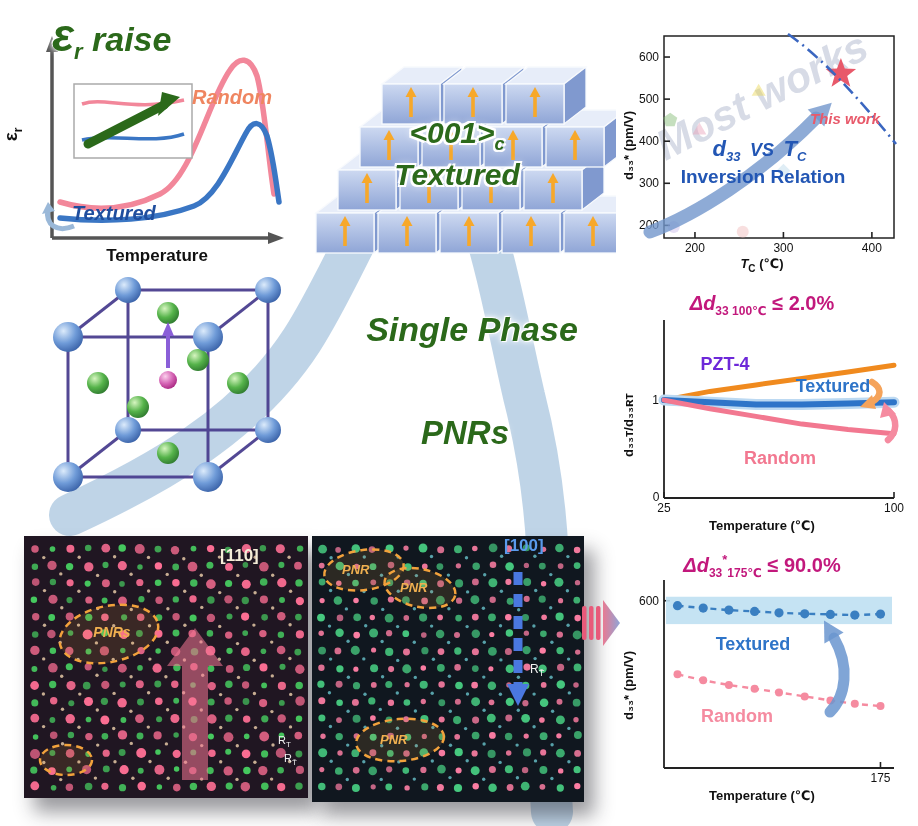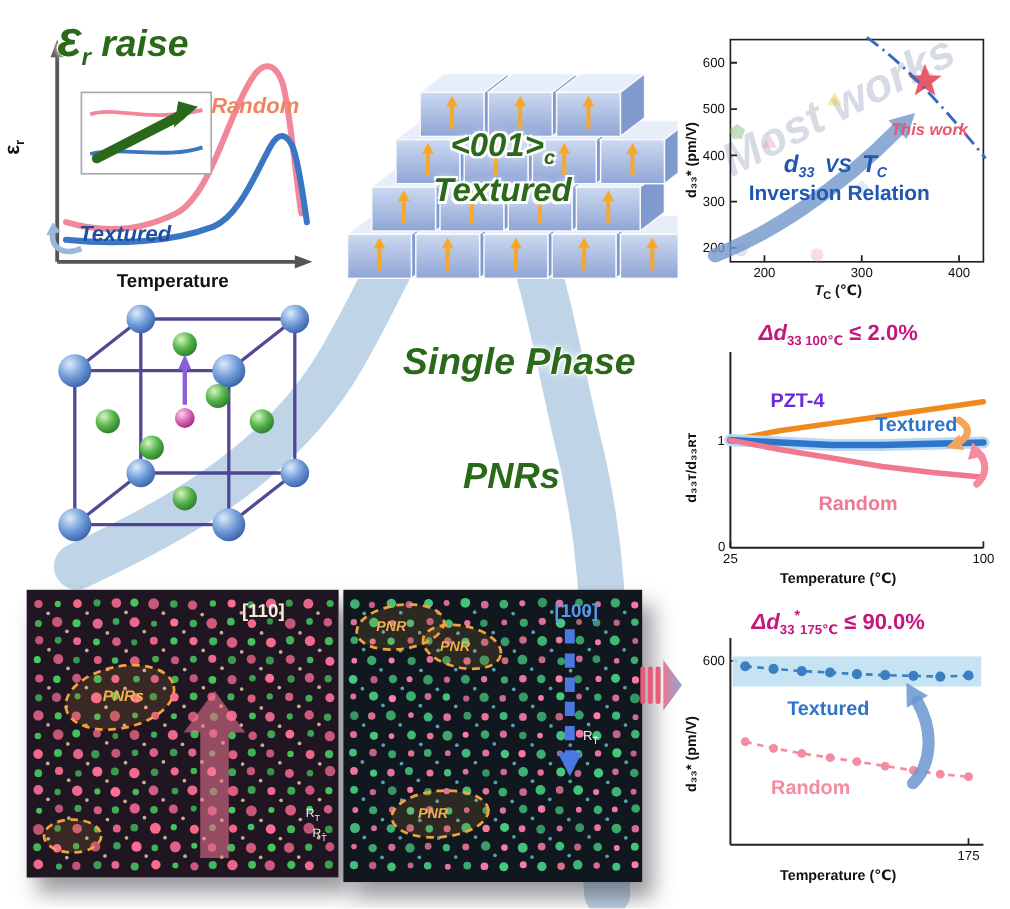--- a/index.html
+++ b/index.html
@@ -936,21 +936,21 @@
           <circle cx="265.3" cy="250.1" r="3.18" fill="#ff7fa5" opacity="0.99"></circle>
         </g>
       <g>
         <ellipse cx="52" cy="34" rx="40" ry="20" transform="rotate(-8 52 34)" class="dashed-orange"></ellipse>
         <ellipse cx="108" cy="52" rx="36" ry="19" transform="rotate(12 108 52)" class="dashed-orange"></ellipse>
         <ellipse cx="88" cy="204" rx="44" ry="21" transform="rotate(-5 88 204)" class="dashed-orange"></ellipse>
         <line x1="206" y1="36" x2="206" y2="150" stroke="#4a78e0" stroke-width="9" stroke-dasharray="13 9"></line>
         <polygon points="206,170 195,148 217,148" fill="#4a78e0"></polygon>
       </g>
     </svg>
-    <div class="abs" style="left:192px;top:10px;color:#5a9aec;font-weight:bold;font-size:17px;z-index:3">[100]</div>
+    <div class="abs" style="left:192px;top:0;color:#5a9aec;font-weight:bold;font-size:17px;z-index:3">[100]</div>
     <div class="pnr" style="left:30px;top:26px;font-size:13px">PNR</div>
     <div class="pnr" style="left:88px;top:44px;font-size:13px">PNR</div>
     <div class="pnr" style="left:68px;top:196px;font-size:13px">PNR</div>
     <div class="rlab" style="left:218px;top:126px;font-size:12px"><span>R</span><sub style="font-size:9px">T̄</sub></div>
   </div>
 
   <svg class="abs" style="left:582px;top:596px;z-index:3" width="38" height="54">
     <defs>
       <linearGradient id="gArr" x1="0" y1="0" x2="1" y2="0">
         <stop offset="0%" stop-color="#e87a92"></stop>

